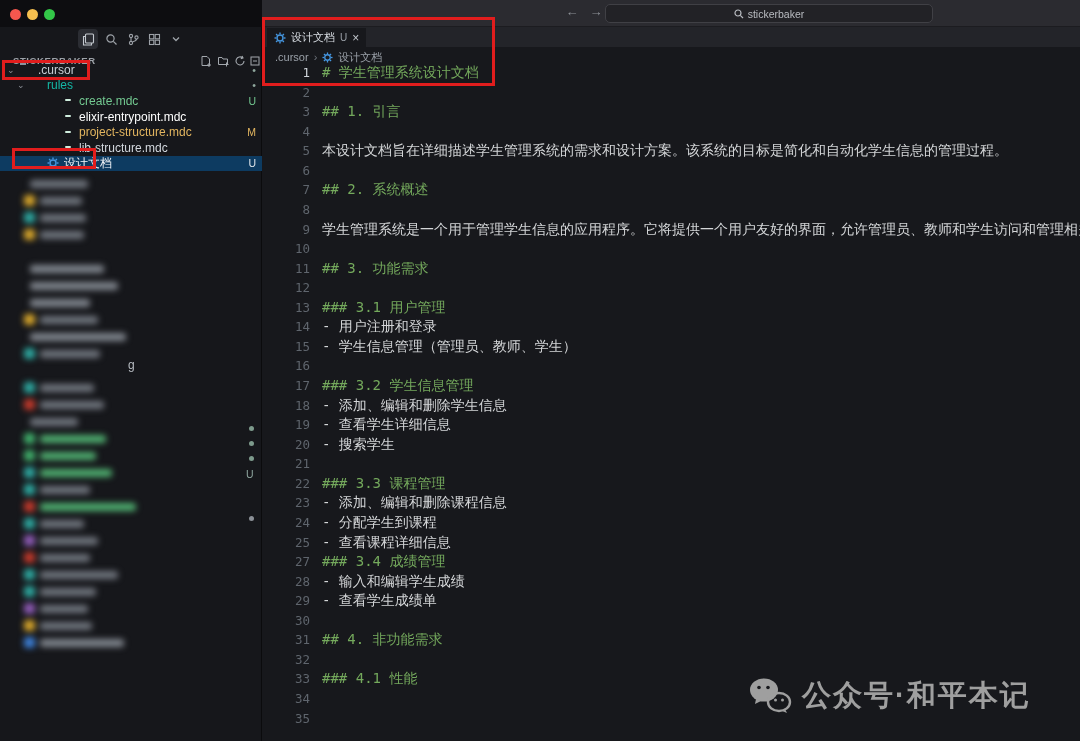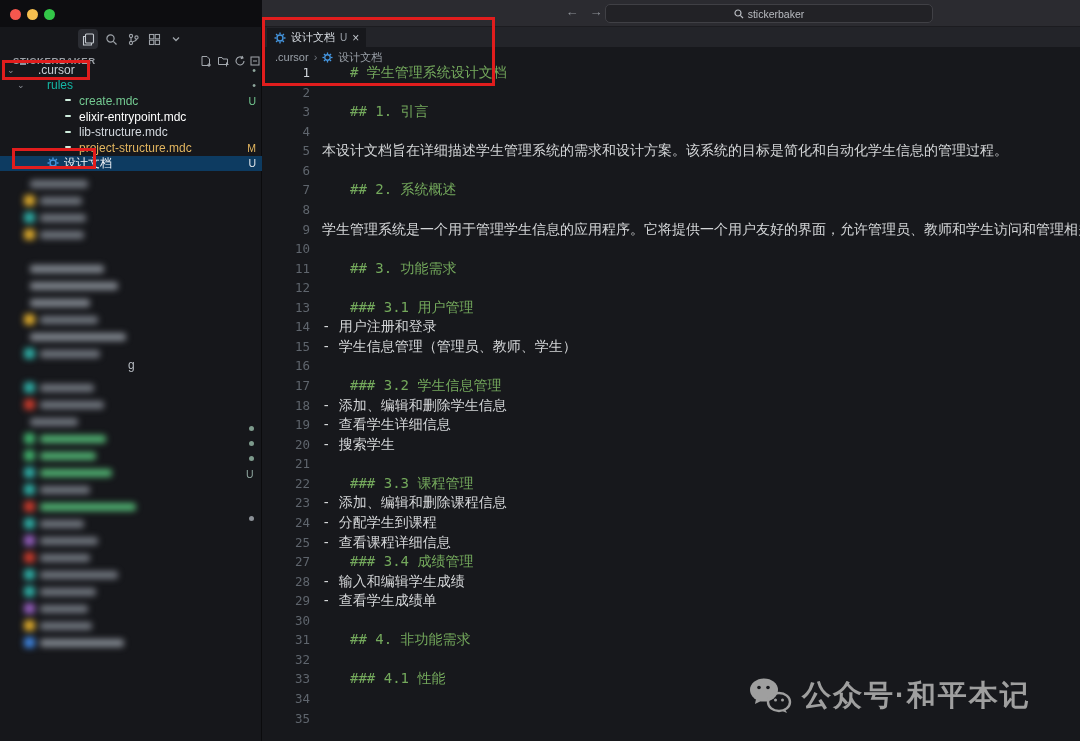--- a/index.html
+++ b/index.html
@@ -55,21 +55,21 @@
   .tab .dirty { color:#9aa0a8; font-size:10px; }
   .tab .close { color:#c2c7cd; font-size:12px; line-height:1; }
   .breadcrumb { position:absolute; left:13px; top:22px; height:16px; display:flex; align-items:center; gap:5px;
                 font-size:11px; color:#9aa0a8; }
   .code { position:absolute; left:0; top:36px; width:818px; height:678px; overflow:hidden;
           font-family:"DejaVu Sans Mono", monospace; font-size:14px; }
   .code-line { height:19.57px; line-height:19.57px; white-space:nowrap; position:relative; }
   .ln { position:absolute; left:0; width:48px; text-align:right; color:#5f656d; font-size:12.5px; }
   .ln.active { color:#ced3d9; }
   .lt { position:absolute; left:60px; color:#d4d6d8; }
-  .lt.h { color:#74a95c;margin-left:28px; }
+  .lt.h { color:#74a95c; }
   
   .gear { display:inline-block; position:relative; }
   
   .redbox { position:absolute; border:3px solid #e11d1d; pointer-events:none; }
   
   .watermark { position:absolute; left:748px; top:676px; display:flex; align-items:center; gap:10px; }
   .watermark .wm-text { color:#9f9f9f; font-size:29px; letter-spacing:2px; font-weight:bold; }
   svg { display:block; }
 </style>
 </head>
@@ -178,26 +178,26 @@
           <span class="t-icon" style="left:62px"><span class="mdc-shape"></span></span>
           <span class="t-label" style="left:79px;color:#73c991">create.mdc</span>
           <span class="t-badge" style="color:#73c991">U</span>
         </div>
         <div class="tree-row">
           <span class="t-icon" style="left:62px"><span class="mdc-shape"></span></span>
           <span class="t-label" style="left:79px;color:#ffffff">elixir-entrypoint.mdc</span>
         </div>
         <div class="tree-row">
           <span class="t-icon" style="left:62px"><span class="mdc-shape"></span></span>
-          <span class="t-label" style="left:79px;color:#d3d8de">lib-structure.mdc</span>
+          <span class="t-label" style="left:79px;color:#e2b55f">project-structure.mdc</span>
+          <span class="t-badge" style="color:#e2b55f">M</span>
         </div>
         <div class="tree-row">
           <span class="t-icon" style="left:62px"><span class="mdc-shape"></span></span>
-          <span class="t-label" style="left:79px;color:#e2b55f">project-structure.mdc</span>
-          <span class="t-badge" style="color:#e2b55f">M</span>
+          <span class="t-label" style="left:79px;color:#d3d8de">lib-structure.mdc</span>
         </div>
         <div class="tree-row selected">
           <span class="t-icon" style="left:47px">
             <svg width="12" height="12" viewBox="0 0 12 12">
               <circle cx="6" cy="6" r="3" fill="none" stroke="#4596e0" stroke-width="1.4"></circle>
               <g stroke="#4596e0" stroke-width="1.4">
                 <line x1="6" y1="0.5" x2="6" y2="2.2"></line>
                 <line x1="6" y1="9.8" x2="6" y2="11.5"></line>
                 <line x1="0.5" y1="6" x2="2.2" y2="6"></line>
                 <line x1="9.8" y1="6" x2="11.5" y2="6"></line>

